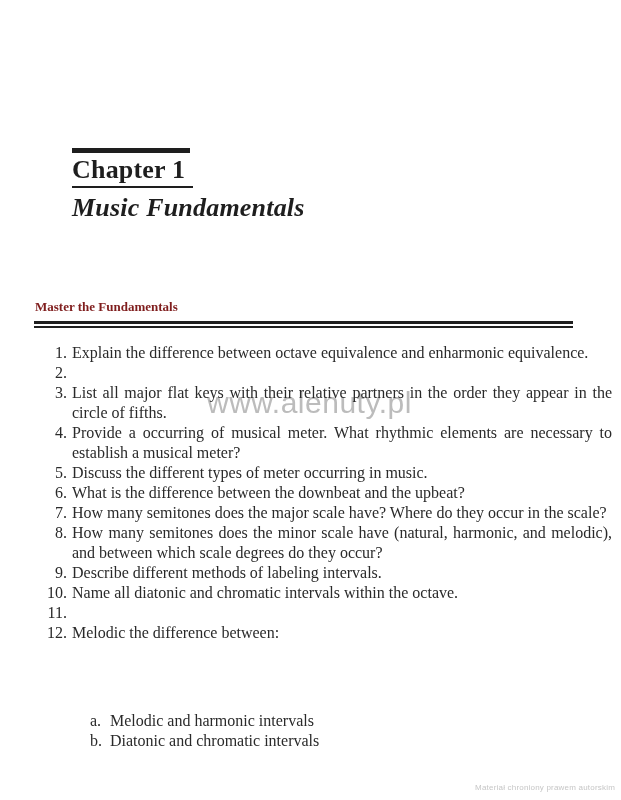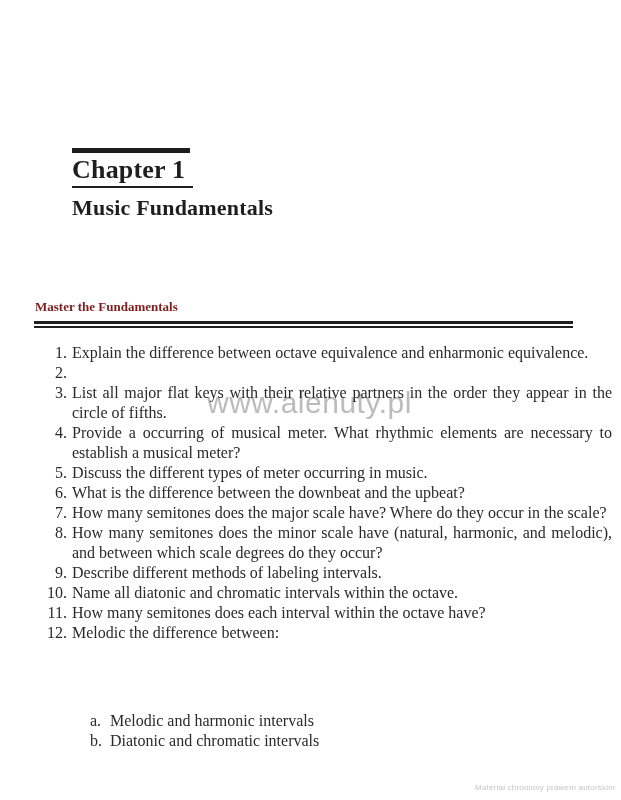--- a/index.html
+++ b/index.html
@@ -12,21 +12,21 @@
     color: #2a2a2a;
     overflow: hidden;
   }
   .content { position: relative; z-index: 1; }
 
   
   .chapter { position: absolute; left: 72px; top: 136px; color: #1e1e1e; margin-top: 12px; }
   .chapter-bar { width: 118px; height: 5px; background: #1e1e1e; margin-bottom: 3px; }
   .chapter-label { font-size: 26px; font-weight: bold; line-height: 28px; letter-spacing: 0.2px; }
   .chapter-rule { width: 121px; height: 2px; background: #1e1e1e; margin-top: 2px; }
-  .chapter-title { font-size: 22px; font-weight: bold; line-height: 30px; margin-top: 5px; white-space: nowrap; letter-spacing: 0.2px; }
+  .chapter-title { font-size: 26px; font-weight: bold; line-height: 30px; margin-top: 5px; white-space: nowrap; letter-spacing: 0.2px; font-style: italic; }
 
   
   .section-heading {
     position: absolute; left: 35px; top: 295px;
     font-size: 13px; font-weight: bold; line-height: 24px; color: #7f1d1d;
   }
   .section-rule {
     position: absolute; left: 34px; top: 321px; width: 539px; height: 7px;
     border-top: 3px solid #1f1f1f; border-bottom: 2px solid #1f1f1f;
     box-sizing: border-box;
@@ -114,21 +114,20 @@
         <div class="q-row">
         <span class="q-num">9.</span>
         <span class="q-text">Describe different methods of labeling intervals.</span>
       </div>
         <div class="q-row">
         <span class="q-num">10.</span>
         <span class="q-text">Name all diatonic and chromatic intervals within the octave.</span>
       </div>
         <div class="q-row">
         <span class="q-num">11.</span>
-        <span class="q-text">How many semitones does each interval within the octave have?</span>
       </div>
         <div class="q-row">
         <span class="q-num">12.</span>
         <span class="q-text">Melodic the difference between:</span>
       </div>
       </div>
 
     <div class="sublist">
         <div class="sub-row">
         <span class="sub-num">a.</span>

